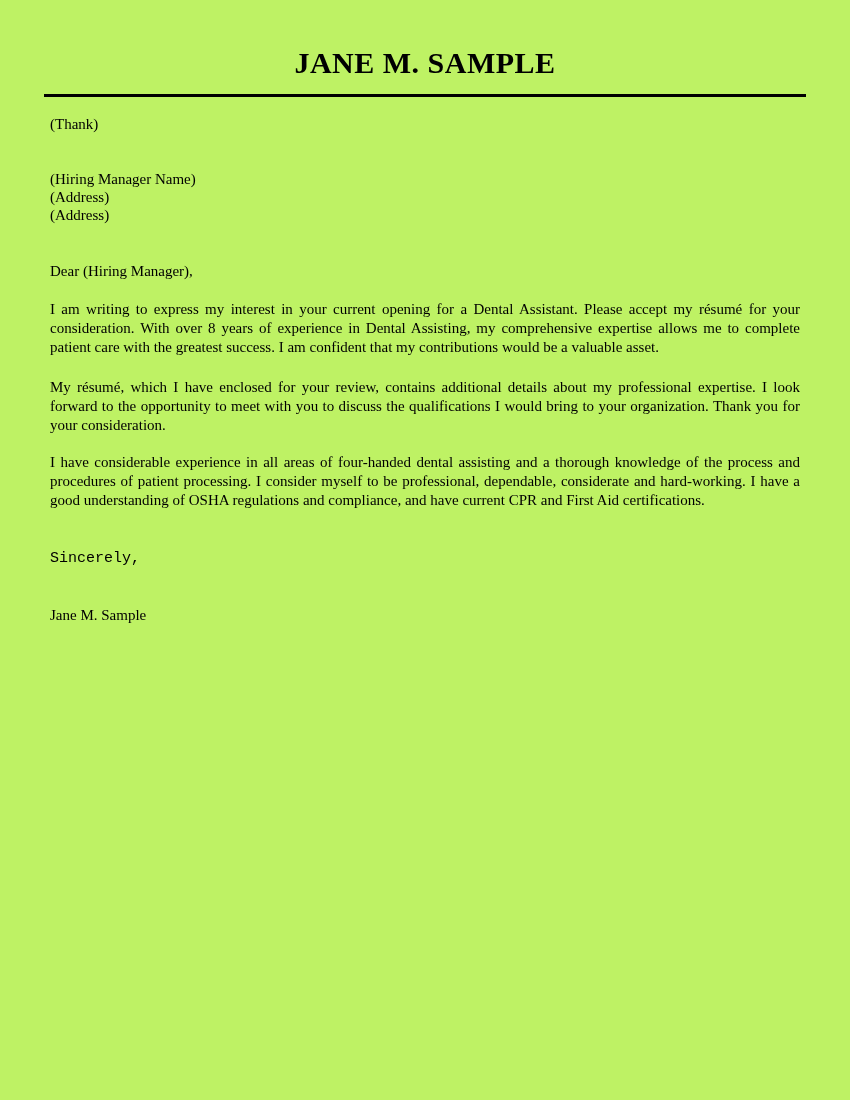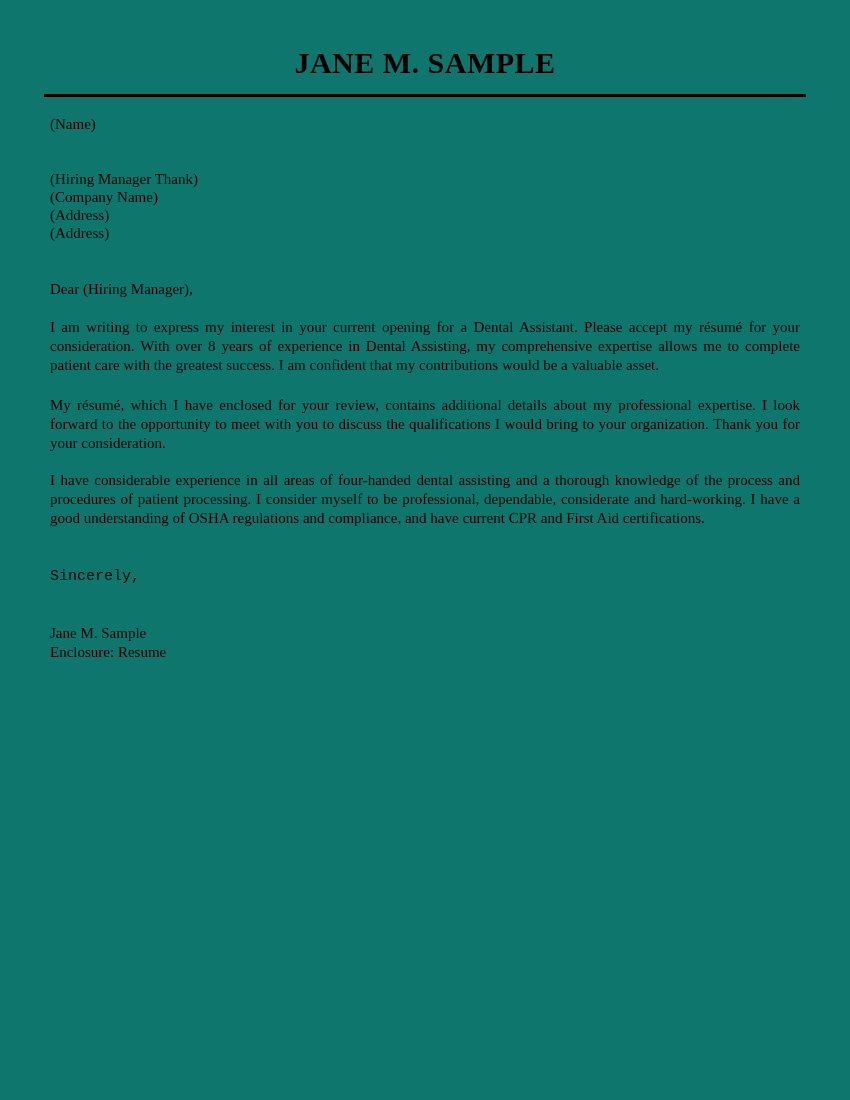--- a/index.html
+++ b/index.html
@@ -2,21 +2,21 @@
 <html><head>
 <meta charset="utf-8">
 <style>
   * { box-sizing: border-box; }
   html, body { margin: 0; padding: 0; background: #ffffff; }
   .page {
     position: relative;
     width: 850px;
     height: 1100px;
     margin: 0 auto;
-    background: #0f766e;
+    background: #bef264;
     color: #000000;
     font-family: "Liberation Serif", "DejaVu Serif", serif;
     font-size: 15px;
     line-height: 19px;
     overflow: hidden;
   }
   .header { text-align: center; }
   .name {
     margin: 46px 50px 0;
     font-size: 30px;
@@ -53,33 +53,31 @@
 <body>
 
 <div class="page">
 
   <header class="header">
     <h1 class="name">JANE M. SAMPLE</h1>
     <hr class="rule">
   </header>
 
   <main class="content">
-    <p class="line date-line">(Name)</p>
+    <p class="line date-line">(Thank)</p>
 
     <div class="recipient">
-      <p class="line">(Hiring Manager Thank)</p>
-      <p class="line">(Company Name)</p>
+      <p class="line">(Hiring Manager Name)</p>
       <p class="line">(Address)</p>
       <p class="line">(Address)</p>
     </div>
 
     <p class="line salutation">Dear (Hiring Manager),</p>
 
     <p class="para p1">I am writing to express my interest in your current opening for a Dental Assistant.  Please accept my résumé for your consideration.  With over 8 years of experience in Dental Assisting, my comprehensive expertise allows me to complete patient care with the greatest success. I am confident that my contributions would be a valuable asset.</p>
     <p class="para p3">My résumé, which I have enclosed for your review, contains additional details about my professional expertise. I look forward to the opportunity to meet with you to discuss the qualifications I would bring to your organization.  Thank you for your consideration.</p>
     <p class="para p2">I have considerable experience in all areas of four-handed dental assisting and a thorough knowledge of the process and procedures of patient processing. I consider myself to be professional, dependable, considerate and hard-working. I have a good understanding of OSHA regulations and compliance, and have current CPR and First Aid certifications.</p>
 
     <p class="line closing">Sincerely,</p>
     <p class="line signature">Jane M. Sample</p>
-    <p class="line enclosure">Enclosure: Resume</p>
   </main>
 
 </div>
 
 </body></html>

